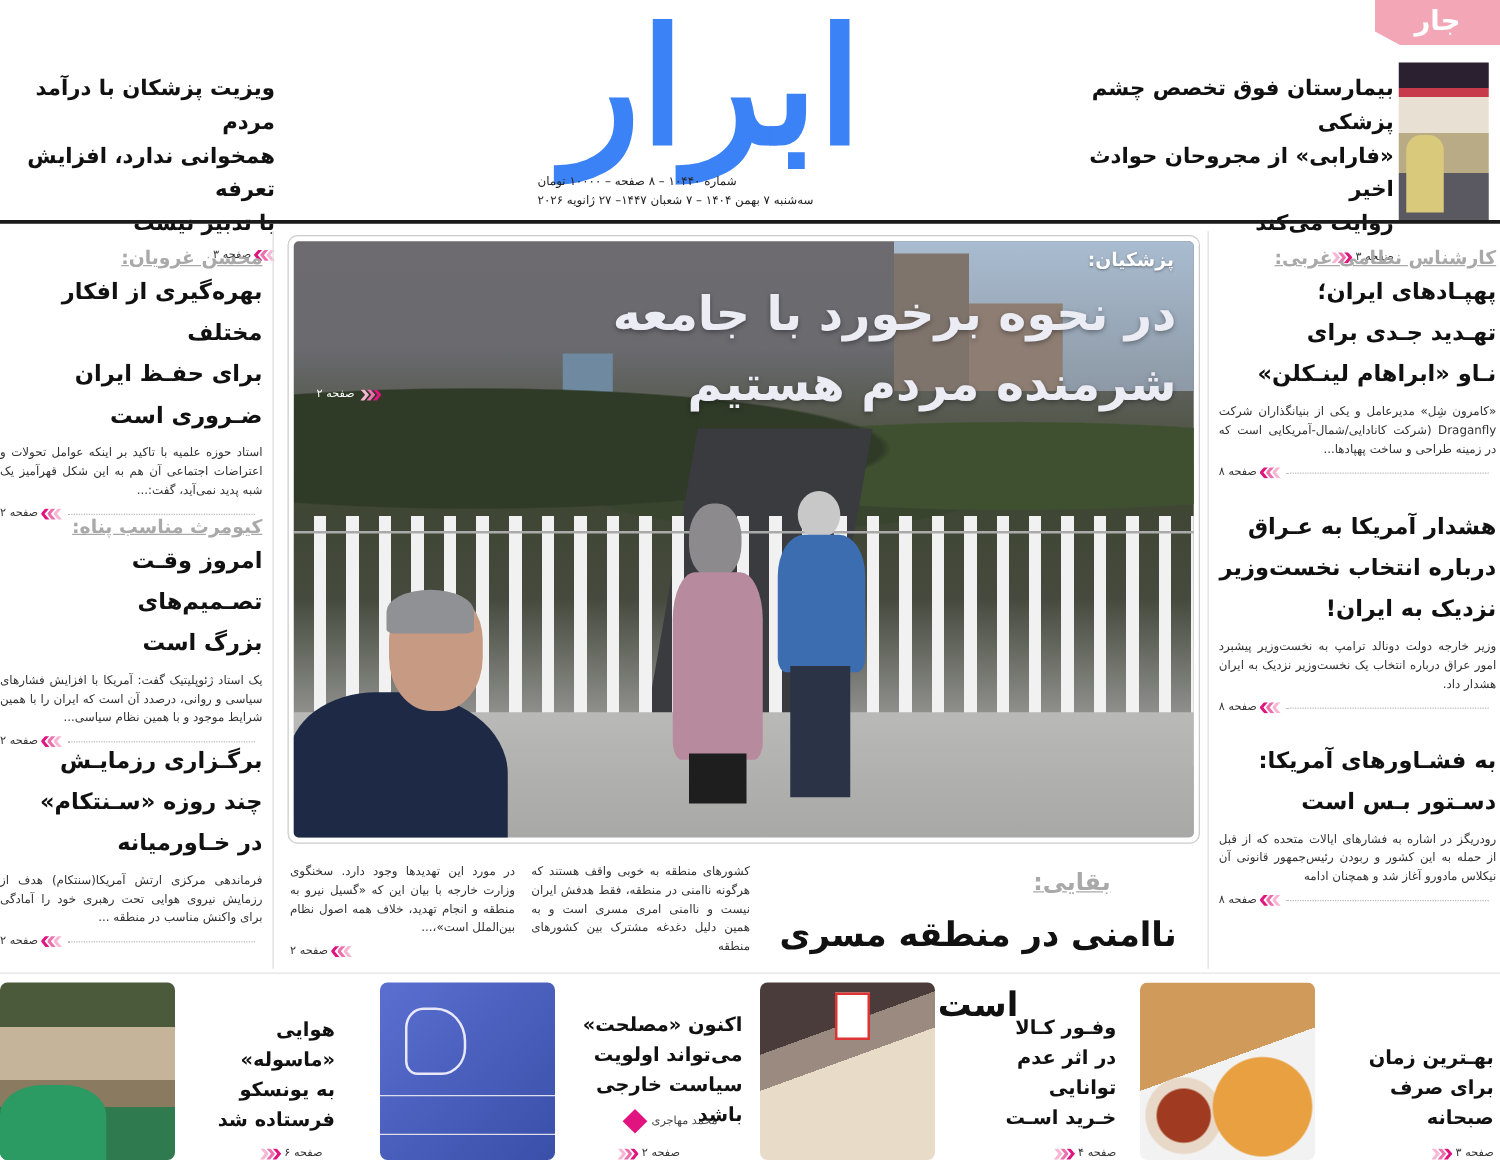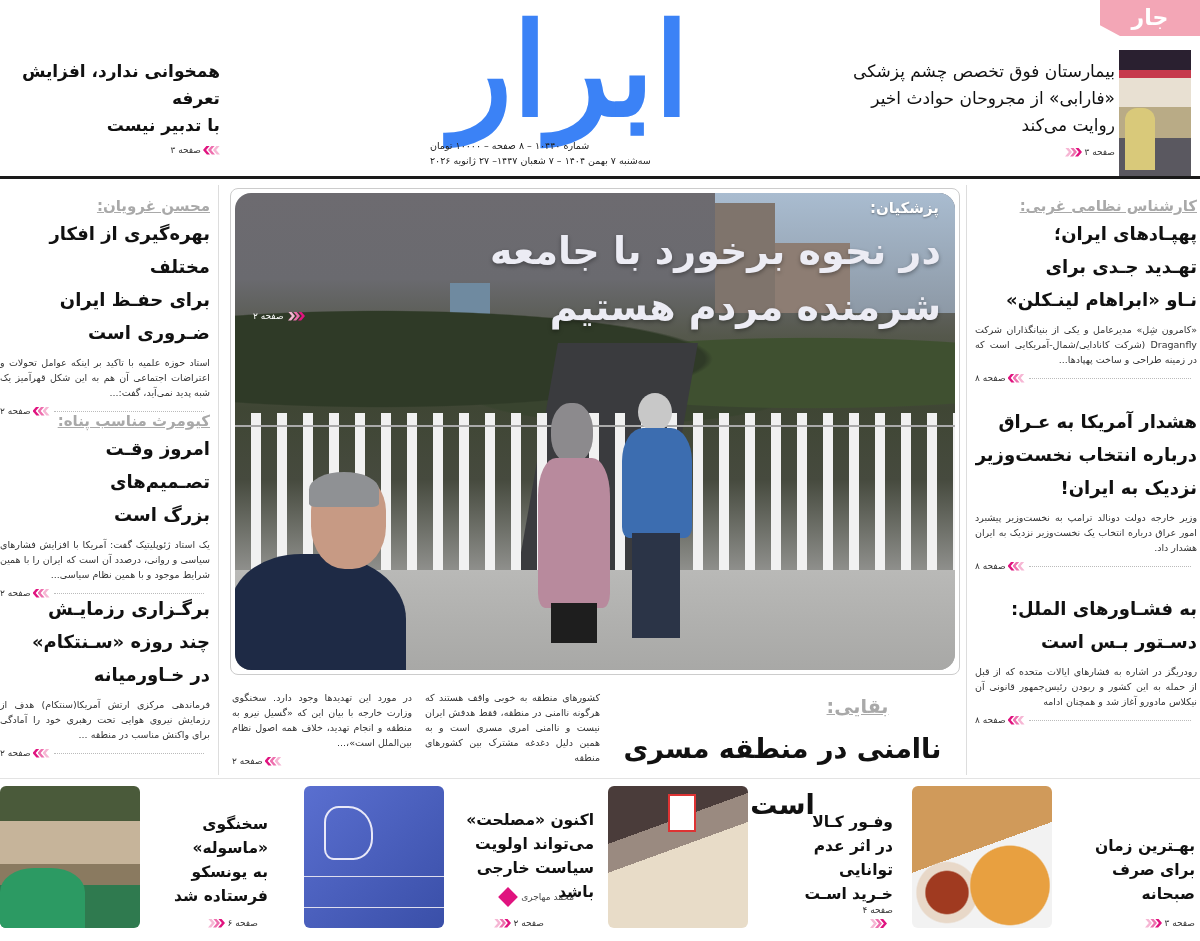--- a/index.html
+++ b/index.html
@@ -19,21 +19,21 @@
   .jar-badge {
     position: absolute; right: 0; top: 0; width: 100px; height: 36px;
     background: #f3a6b6; color: #fff; font-weight: bold; font-size: 22px;
     text-align: center; line-height: 36px; letter-spacing: 6px;
     clip-path: polygon(0 0, 100% 0, 100% 100%, 20% 100%, 0 70%);
   }
 
   .top-left-story { position: absolute; left: 0; top: 58px; width: 220px; }
   .top-left-story h2 { font-size: 17px; font-weight: 900; line-height: 27px; text-align: right; }
   .top-right-story { position: absolute; left: 845px; top: 58px; width: 270px; }
-  .top-right-story h2 { font-size: 17px; font-weight: 400; line-height: 27px; text-align: right; }
+  .top-right-story h2 { font-size: 17px; font-weight: 700; line-height: 27px; text-align: right; }
   .thumb-hospital {
     position: absolute; left: 1119px; top: 50px; width: 72px; height: 126px;
     background: linear-gradient(180deg, #2a2030 0 16%, #c63a4c 16% 22%, #e8e0d2 22% 45%, #b9ab86 45% 70%, #5a5860 70% 100%);
   }
   .thumb-hospital::after {
     content: ""; position: absolute; left: 6px; top: 58px; width: 30px; height: 62px;
     background: #d9c97a; border-radius: 12px 12px 0 0;
   }
 
   
@@ -54,21 +54,21 @@
   .side-story .page-ref { margin-top: 6px; }
 
   .col-divider-left { position: absolute; left: 218px; top: 185px; width: 1px; height: 590px; background: #ddd; }
   .col-divider-right { position: absolute; left: 966px; top: 185px; width: 1px; height: 590px; background: #ddd; }
 
   
   .hero {
     position: absolute; left: 230px; top: 188px; width: 730px; height: 487px;
     border: 1px solid #ccc; border-radius: 8px; overflow: hidden; background: #fff; padding: 4px;
   }
-  .hero-img { position: relative; width: 100%; height: 100%; border-radius: 16px; overflow: hidden;
+  .hero-img { position: relative; width: 100%; height: 100%; border-radius: 4px; overflow: hidden;
     background: linear-gradient(180deg, #6d6b70 0%, #6a6a6f 18%, #55584c 30%, #3f4634 45%, #464a3e 60%, #9a9a98 82%, #b3b3b1 100%); }
   .hero-sky-right { position: absolute; right: 0; top: 0; width: 240px; height: 120px; background: linear-gradient(180deg, #a9bcd0, #8d99a6); }
   .hero-bldg { position: absolute; background: #8a7f78; }
   .hero-trees { position: absolute; left: 0; top: 110px; width: 100%; height: 140px;
     background: radial-gradient(ellipse at 20% 40%, #2f3a27 0 40%, transparent 41%),
                 radial-gradient(ellipse at 80% 50%, #3f5030 0 35%, transparent 36%),
                 radial-gradient(ellipse at 55% 60%, #39442f 0 30%, transparent 31%); }
   .hero-road { position: absolute; left: 300px; top: 150px; width: 140px; height: 260px; background: #3a3b3e; transform: skewX(-10deg); }
   .fence { position: absolute; left: 0; top: 220px; width: 100%; height: 200px;
     background: repeating-linear-gradient(90deg, transparent 0 16px, #f1f1f1 16px 26px); }
@@ -126,20 +126,21 @@
 
 <div class="jar-badge">جار</div>
 <div class="masthead-logo">ابرار</div>
 <div class="masthead-meta">
   <div>شماره ۱۰۴۴۰ – ۸ صفحه – ۱۰۰۰۰ تومان</div>
   <div>سه‌شنبه ۷ بهمن ۱۴۰۴ – ۷ شعبان ۱۴۴۷– ۲۷ ژانویه ۲۰۲۶</div>
 </div>
 
 <div class="top-left-story">
   <h2>
+    <div>ویزیت پزشکان با درآمد مردم</div>
     <div>همخوانی ندارد، افزایش تعرفه</div>
     <div>با تدبیر نیست</div>
   </h2>
   <div class="page-ref" style="justify-content:flex-end; direction:ltr; margin-top:6px;">
     <span>صفحه ۳</span>
     <span class="chev">
         <span></span>
         <span></span>
         <span></span>
       </span>
@@ -301,21 +302,21 @@
         <span></span>
         <span></span>
         <span></span>
       </span>
     <span class="dotted"></span>
   </div>
 </div>
 
 <div class="side-story" style="left:975px; top:592px; width:222px;">
   <h2>
-    <div>به فشـاورهای الملل:</div>
+    <div>به فشـاورهای آمریکا:</div>
     <div>دسـتور بـس است</div>
   </h2>
   <p>رودریگز در اشاره به فشارهای ایالات متحده که از قبل از حمله به این کشور و ربودن رئیس‌جمهور قانونی آن نیکلاس مادورو آغاز شد و همچنان ادامه</p>
   <div class="page-ref" style="direction:ltr;">
     <span>صفحه ۸</span>
     <span class="chev">
         <span></span>
         <span></span>
         <span></span>
       </span>
@@ -363,21 +364,21 @@
 </div>
 
 <div class="bot-card" style="left:608px; width:290px;">
   <div class="bot-img img-market" style="left:0;"></div>
   <div class="bot-text" style="left:150px; width:135px; height:142px;">
     <h3 style="margin-top:24px;">
       <div>وفـور کـالا</div>
       <div>در اثر عدم توانایی</div>
       <div>خـرید اسـت</div>
     </h3>
-    <div class="page-ref" style="right:0;flex-direction:column;">
+    <div class="page-ref" style="right:0;">
       <span>صفحه ۴</span>
       <span class="chev rev">
           <span></span>
           <span></span>
           <span></span>
         </span>
     </div>
   </div>
 </div>
 
@@ -401,21 +402,21 @@
           <span></span>
         </span>
     </div>
   </div>
 </div>
 
 <div class="bot-card" style="left:0; width:300px;">
   <div class="bot-img img-masuleh" style="left:0;"></div>
   <div class="bot-text" style="left:148px; width:120px; height:142px;">
     <h3 style="margin-top:26px;">
-      <div>سخنگوی «ماسوله»</div>
+      <div>هوایی «ماسوله»</div>
       <div>به یونسکو</div>
       <div>فرستاده شد</div>
     </h3>
     <div class="page-ref" style="right:10px;">
       <span>صفحه ۶</span>
       <span class="chev rev">
           <span></span>
           <span></span>
           <span></span>
         </span>

